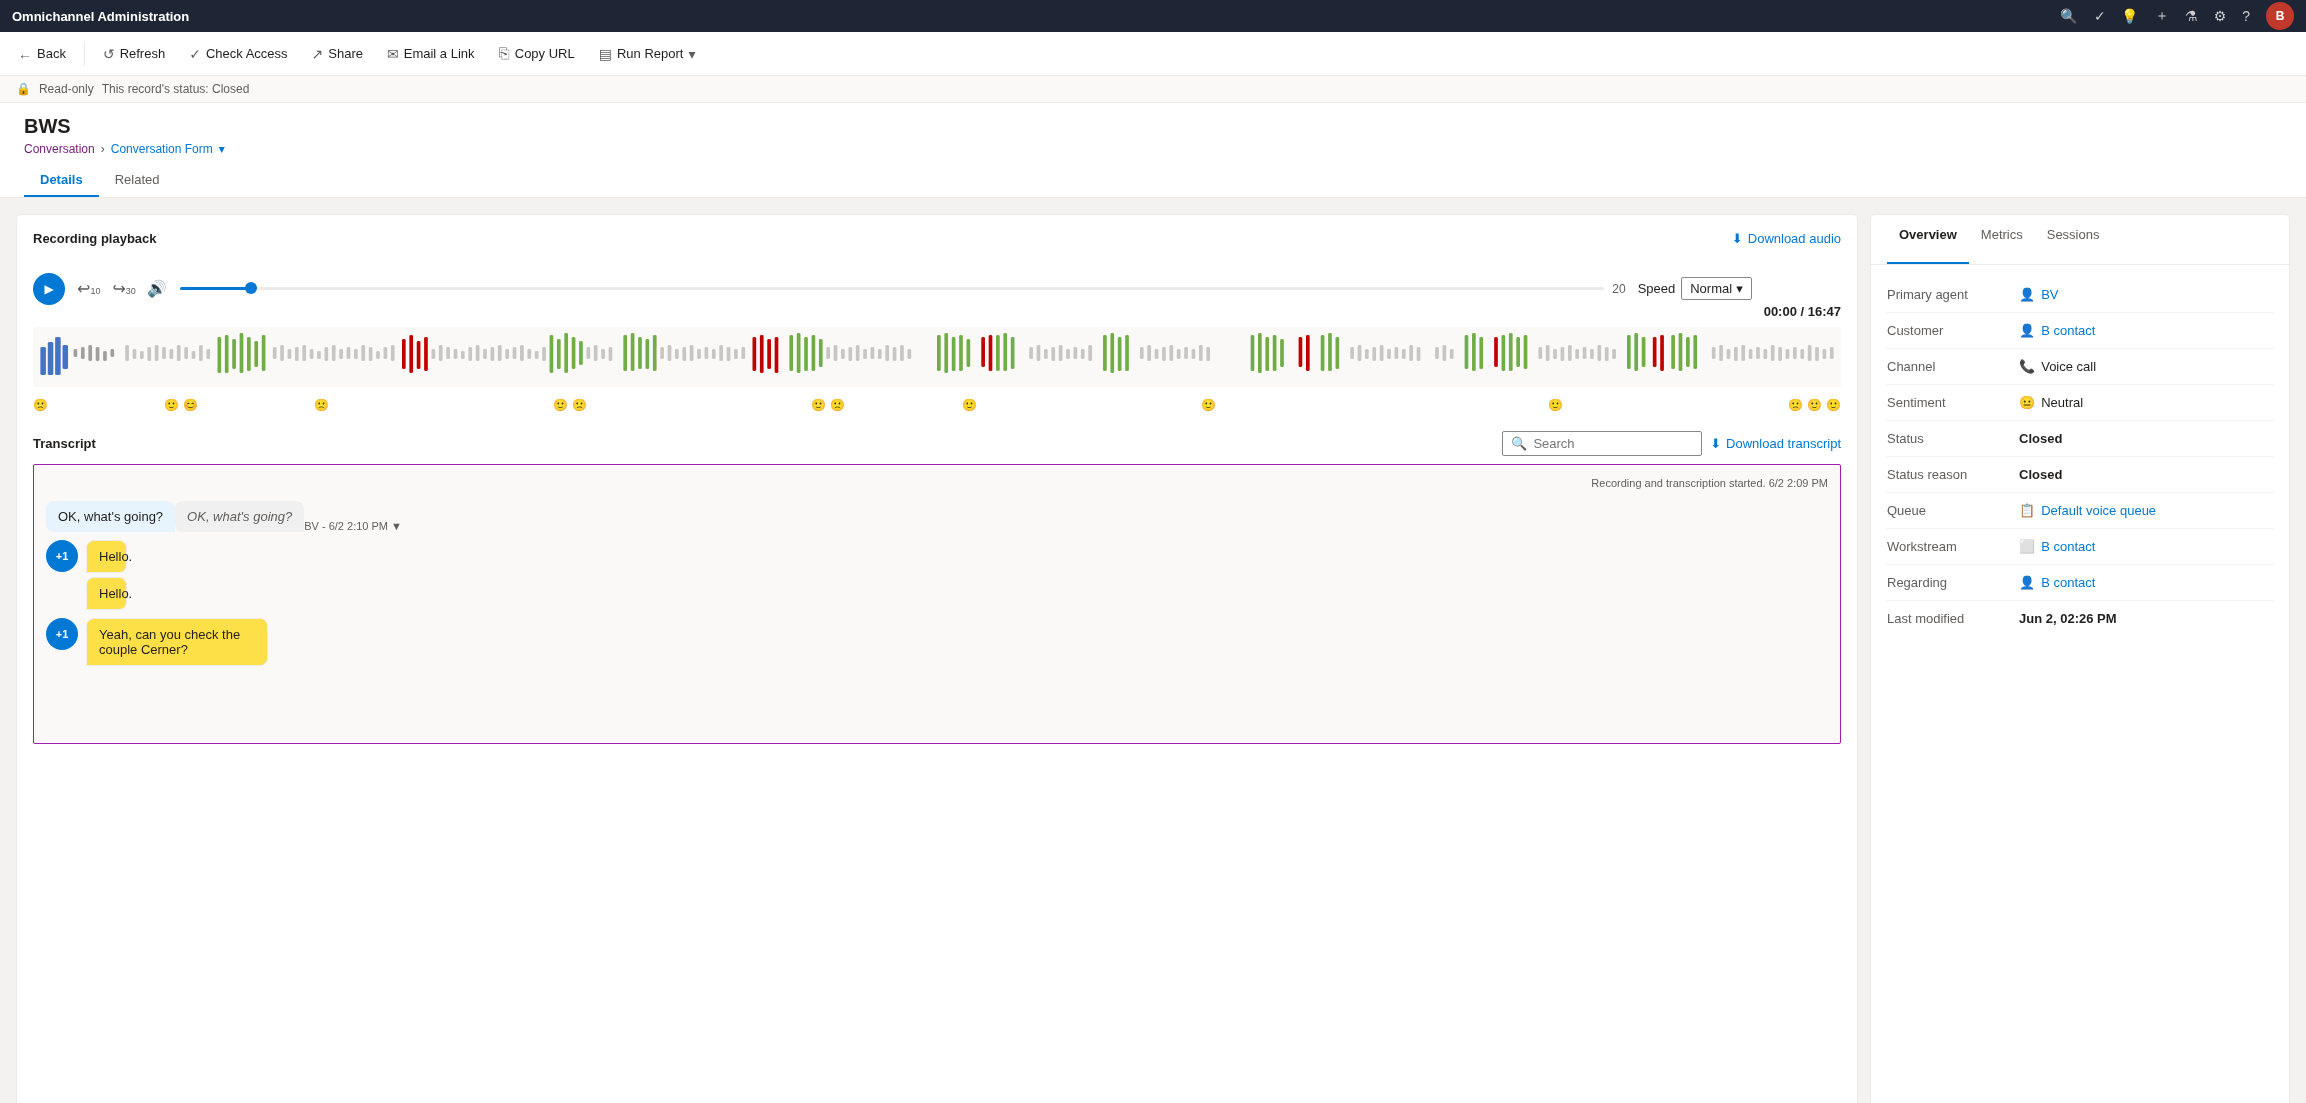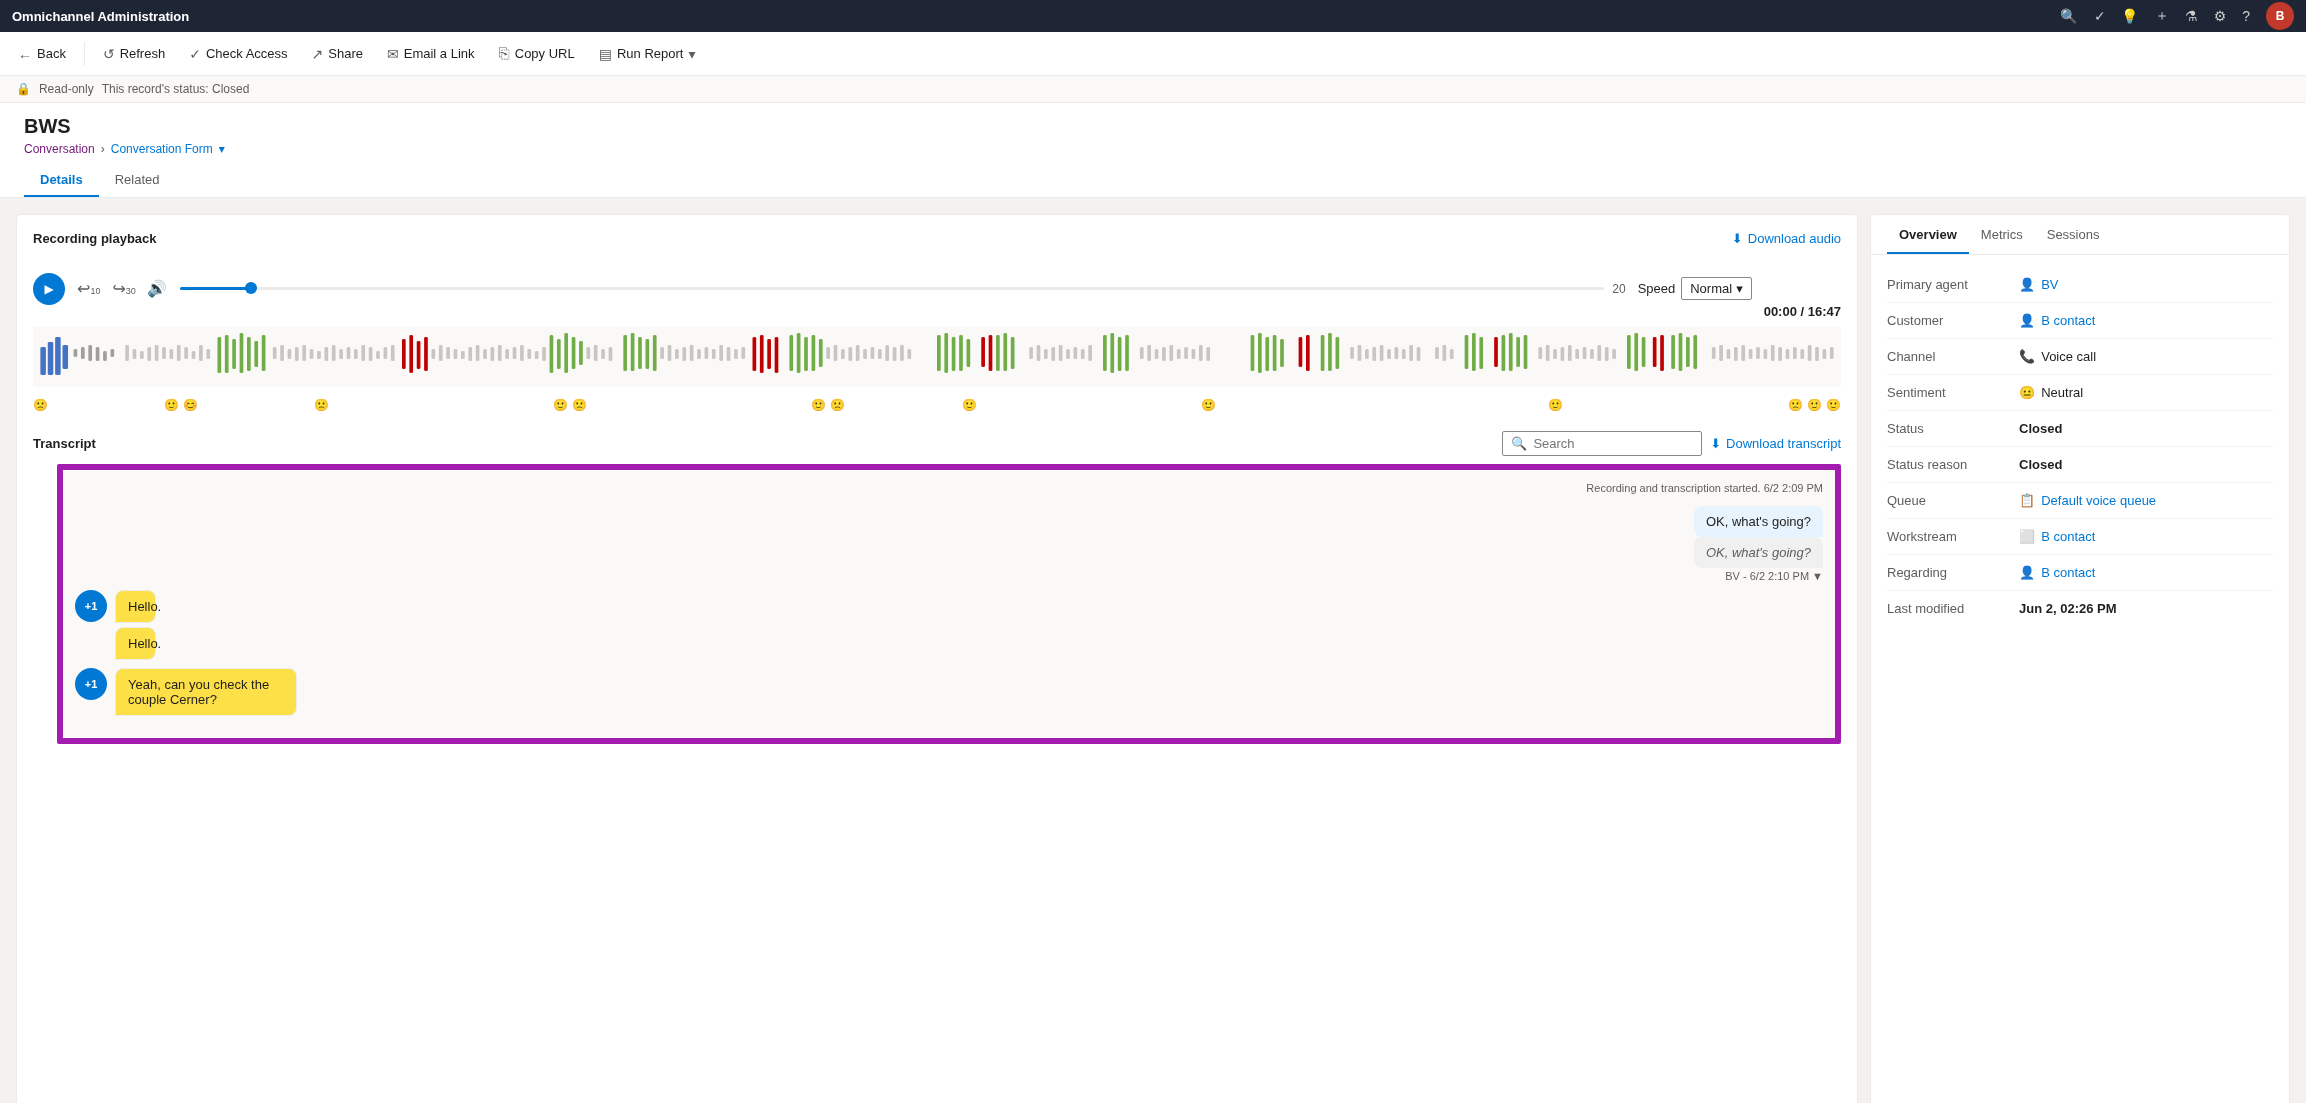--- a/index.html
+++ b/index.html
@@ -299,37 +299,36 @@
       font-size: 13px;
       cursor: pointer;
       background: none;
       border: none;
       white-space: nowrap;
     }
 
     
     .transcript-content {
       background: #faf9f8;
-      border: 6px solid #a21caf;
+      border: 1px solid #a21caf;
       border-radius: 2px;
       padding: 12px;
       height: 280px;
       overflow-y: auto;
       position: relative;
-      margin-left: 24px;
     }
     .transcript-timestamp-info {
       text-align: right;
       font-size: 11px;
       color: #605e5c;
       margin-bottom: 12px;
     }
     .message-bubble-right {
       display: flex;
-      flex-direction: column;
+      flex-direction: row;
       align-items: flex-end;
       margin-bottom: 8px;
     }
     .bubble-right {
       background: #e8f4fd;
       border-radius: 8px 8px 0 8px;
       padding: 8px 12px;
       max-width: 70%;
       font-size: 13px;
       color: #201f1e;
@@ -388,21 +387,21 @@
       flex-shrink: 0;
     }
 
     
     .panel-tabs {
       display: flex;
       border-bottom: 1px solid #edebe9;
       padding: 0 16px;
     }
     .panel-tab {
-      padding: 12px 12px 10px;
+      padding: 12px 12px 20px;
       font-size: 13px;
       cursor: pointer;
       border-bottom: 2px solid transparent;
       color: #605e5c;
     }
     .panel-tab.active {
       color: #201f1e;
       border-bottom: 2px solid #0078d4;
       font-weight: 600;
     }

